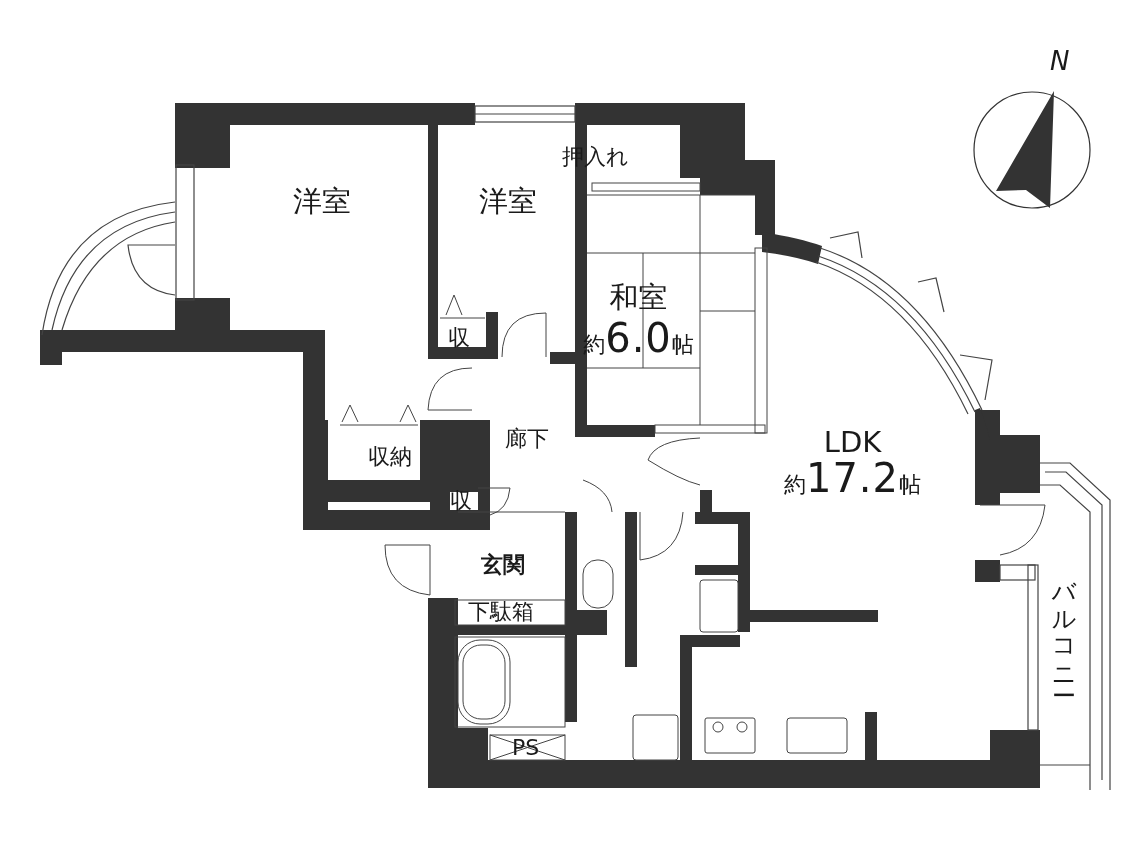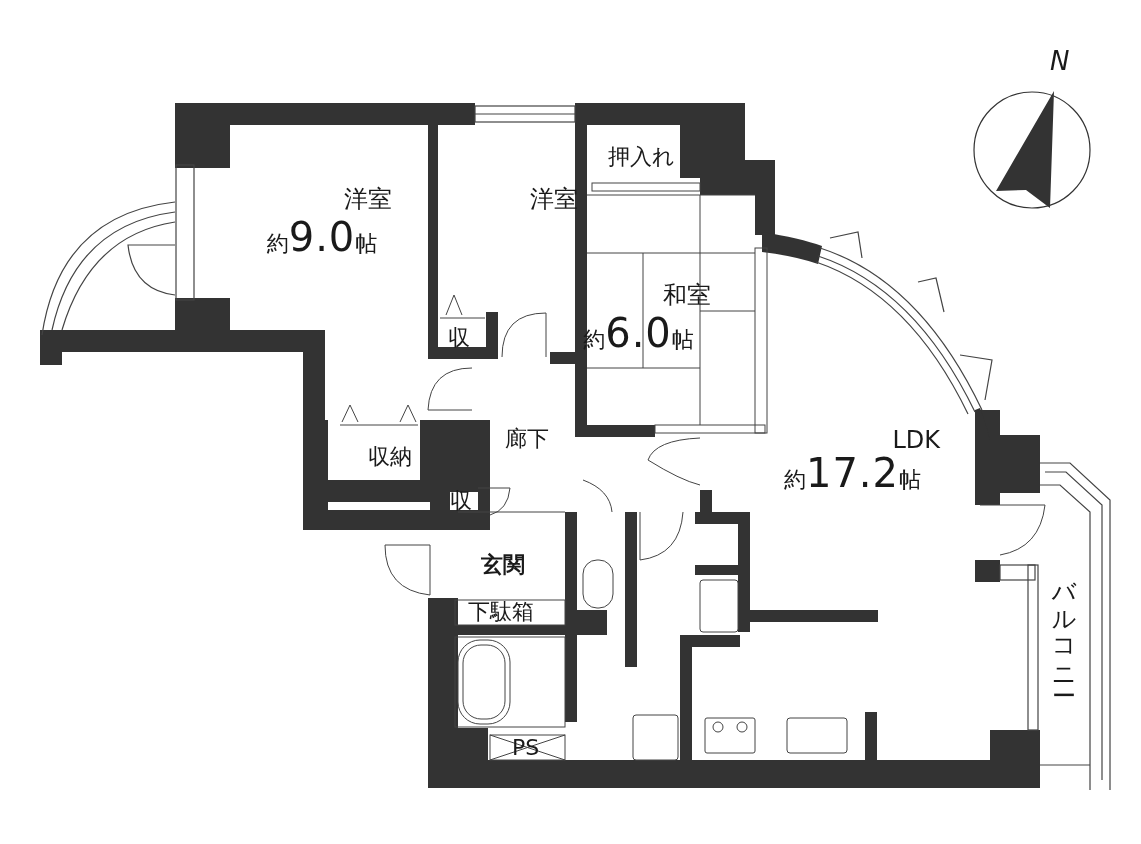--- a/index.html
+++ b/index.html
@@ -1,20 +1,20 @@
 <!DOCTYPE html>
 <html><head>
 <meta charset="utf-8">
 <style>
   html, body { margin:0; padding:0; background:#ffffff; }
   body { width:1141px; height:844px; position:relative; overflow:hidden;
          font-family:"DejaVu Sans", "Liberation Sans", sans-serif; color:#1a1a1a; }
   #plan { position:absolute; left:0; top:0; width:1141px; height:844px; }
   .lbl { position:absolute; white-space:nowrap; line-height:1; text-align:center; color:#1a1a1a; }
-  .room { font-size:24px;text-align:right; }
+  .room { font-size:29px; }
   .area { font-size:22px; }
   .area .num { font-size:40px; letter-spacing:1px; }
   .small { font-size:22px; }
   .vert { writing-mode:vertical-rl; font-size:24px; letter-spacing:2px; }
   .north { font-size:26px; font-style:italic; }
 </style>
 </head>
 <body>
 
 <svg id="plan" viewBox="0 0 1141 844" xmlns="http://www.w3.org/2000/svg">
@@ -157,44 +157,41 @@
   <g>
     <circle cx="1032" cy="150" r="58" fill="none" stroke="#333" stroke-width="1.2"></circle>
     <path d="M1054 91 L1050 208 L1026 190 L996 191 Z" fill="#333"></path>
   </g>
 </svg>
 
 <div class="lbl north" style="left:1050px; top:48px;">N</div>
 
 <div class="lbl" style="left:252px; top:187px; width:140px;">
   <div class="room">洋室</div>
-  <div class="area" style="margin-top:6px;">
-    <span>約</span><span class="num">9.0</span><span>帖</span>
-  </div>
 </div>
 
 <div class="lbl" style="left:438px; top:187px; width:140px;">
   <div class="room">洋室</div>
 </div>
 
 <div class="lbl" style="left:566px; top:283px; width:145px;">
   <div class="room">和室</div>
   <div class="area" style="margin-top:6px;">
     <span>約</span><span class="num">6.0</span><span>帖</span>
   </div>
 </div>
 
 <div class="lbl" style="left:765px; top:428px; width:175px;">
   <div class="room">LDK</div>
   <div class="area" style="margin-top:1px;">
     <span>約</span><span class="num">17.2</span><span>帖</span>
   </div>
 </div>
 
-<div class="lbl small" style="left:608px; top:146px;">押入れ</div>
+<div class="lbl small" style="left:562px; top:146px;">押入れ</div>
 <div class="lbl small" style="left:448px; top:327px;">収</div>
 <div class="lbl small" style="left:450px; top:490px;">収</div>
 <div class="lbl small" style="left:368px; top:446px;">収納</div>
 <div class="lbl small" style="left:505px; top:428px;text-align:right;">廊下</div>
 <div class="lbl small" style="left:481px; top:554px;font-weight:bold;">玄関</div>
 <div class="lbl small" style="left:468px; top:601px;">下駄箱</div>
 <div class="lbl small" style="left:512px; top:737px;">PS</div>
 <div class="lbl vert" style="left:1052px; top:565px;">バルコニー</div>
 
 </body></html>

